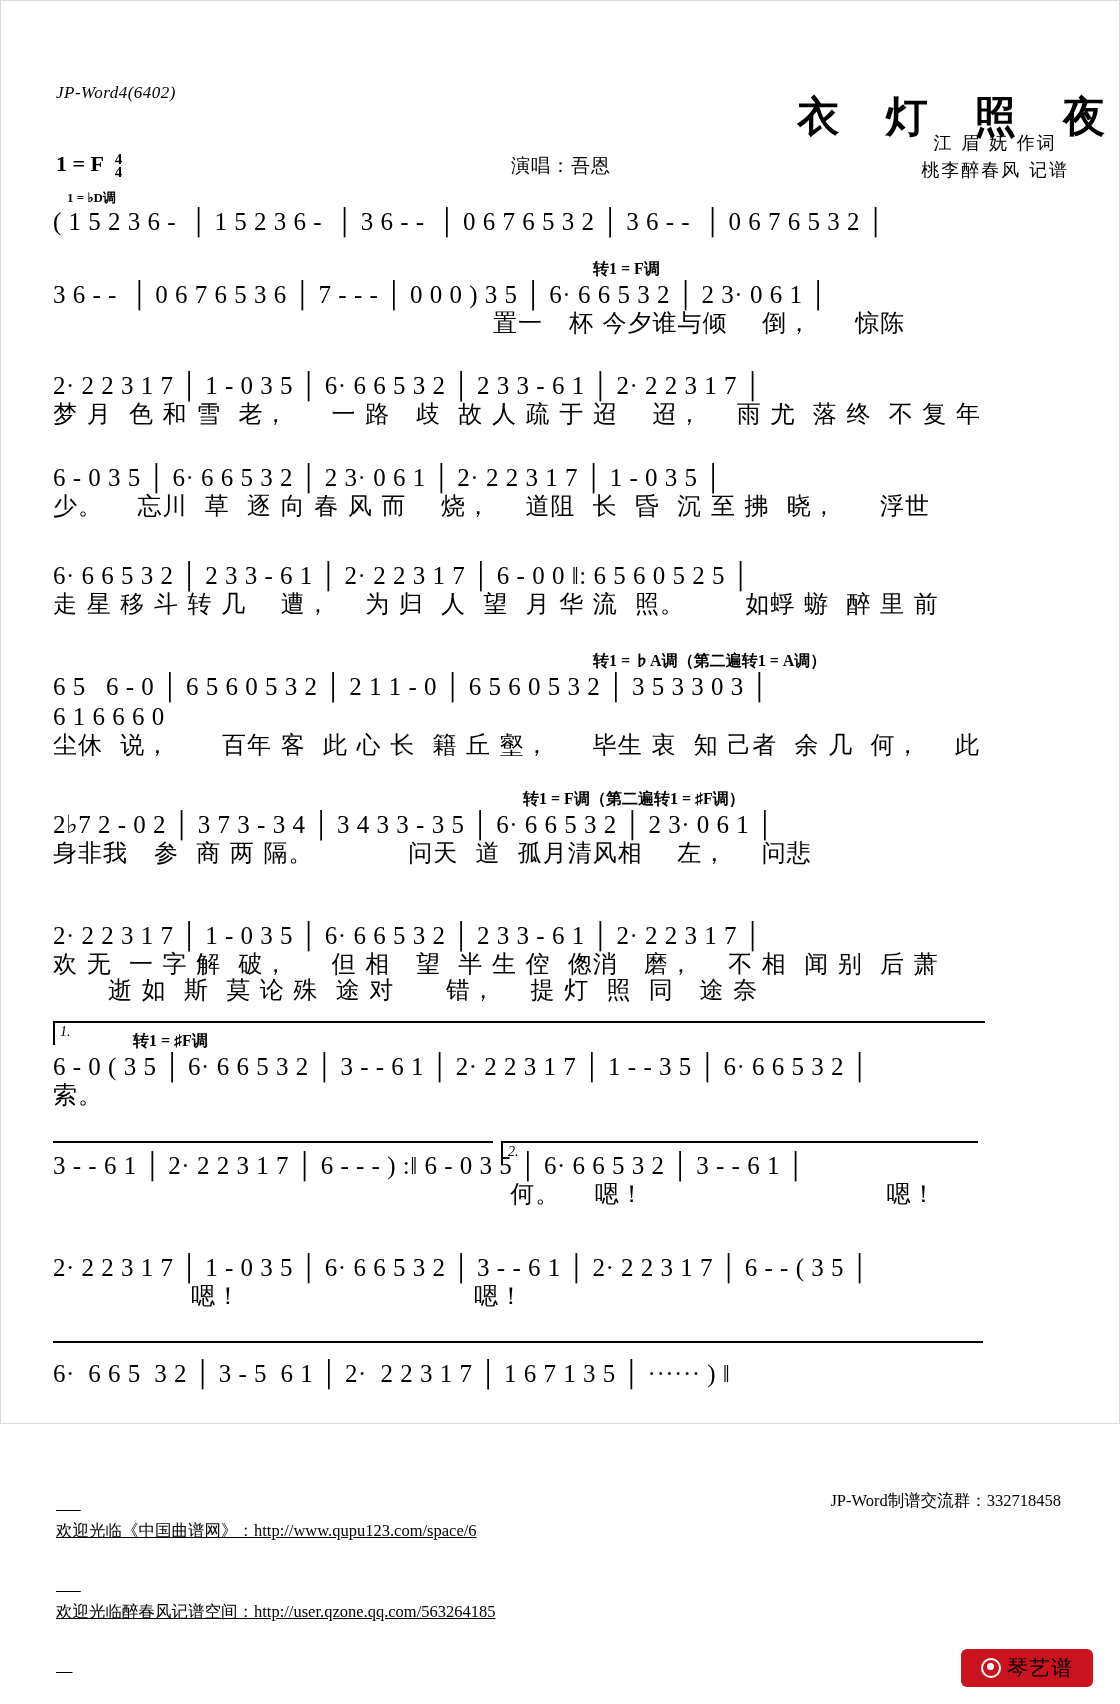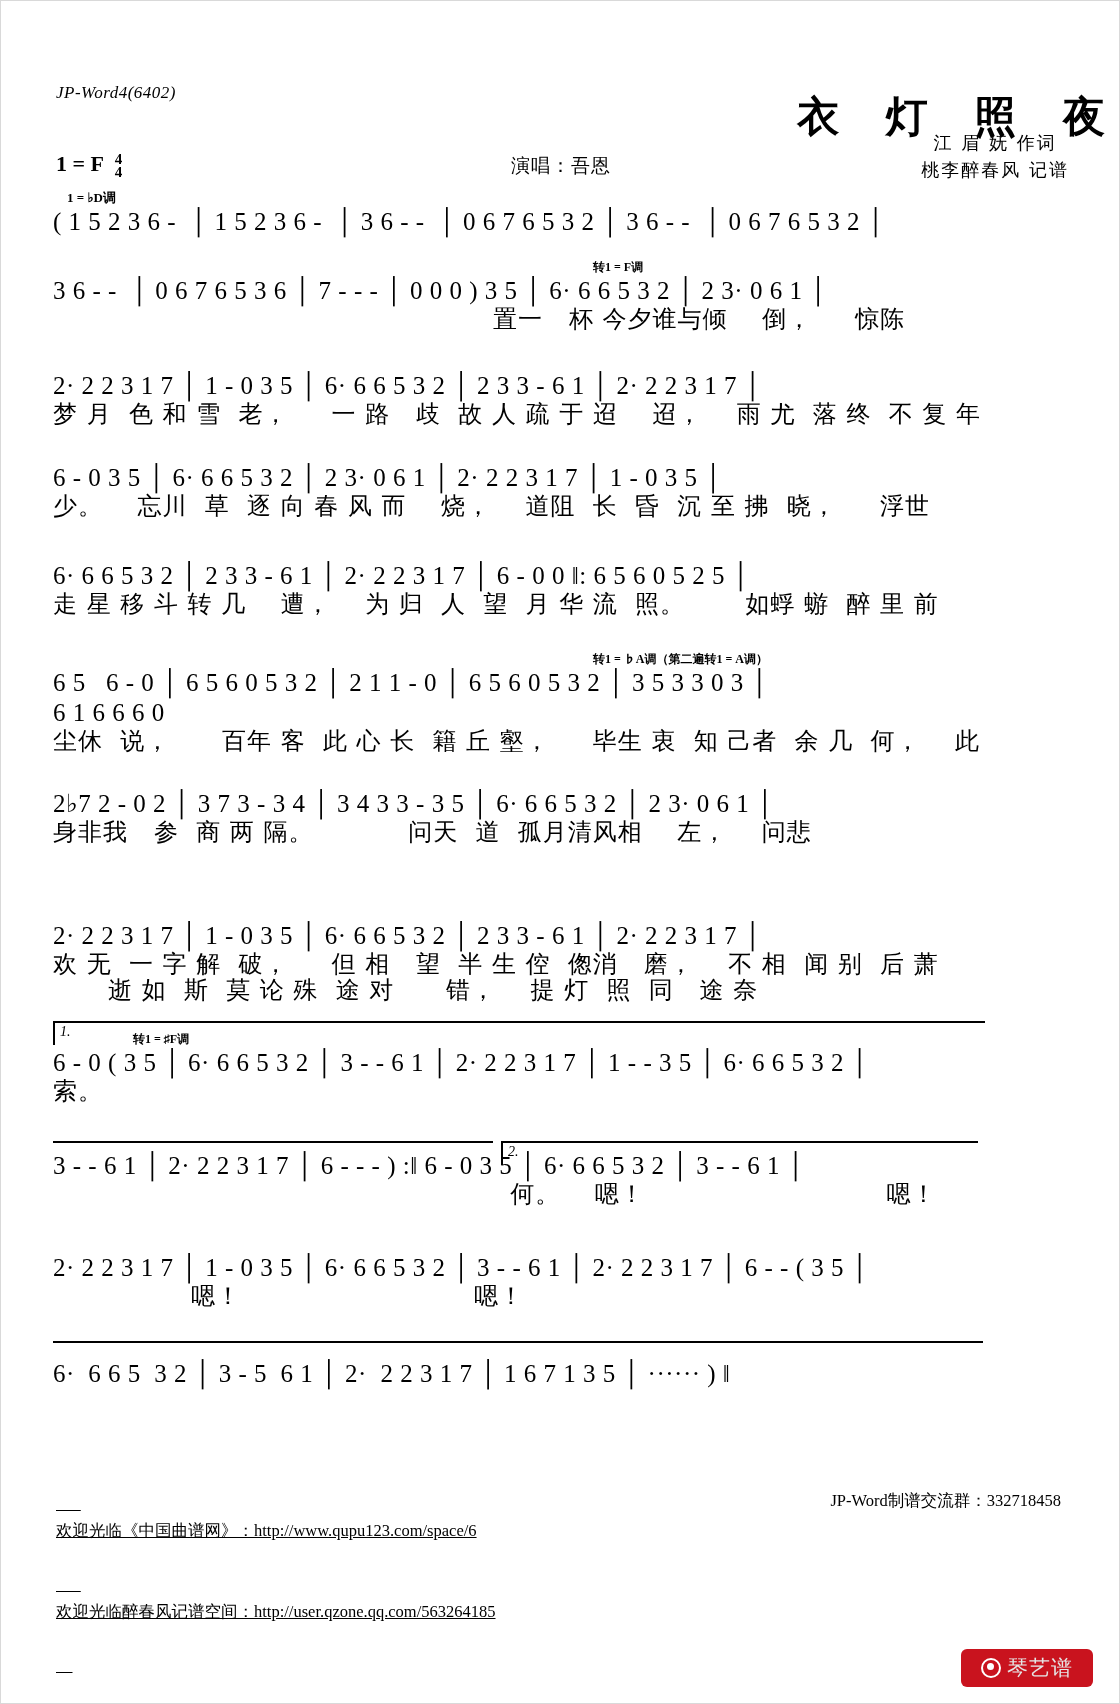--- a/index.html
+++ b/index.html
@@ -6,21 +6,21 @@
   body{
     width:1120px;height:1704px;
     background:#ffffff;
     font-family:"Liberation Serif", serif;
     color:#000;
     position:relative;
     overflow:hidden;
   }
   .page{
     position:absolute;
-    left:0;top:0;width:1120px;height:1704px;
+    left:0;top:0;width:1120px;height:1424px;
     box-sizing:border-box;
     border:1px solid #d9d9d9;
     background:#fff;
   }
   .sheet{
     position:absolute;
     left:0;top:0;width:1120px;height:1704px;
   }
   
   .jp-word{
@@ -80,21 +80,21 @@
     line-height:30px;
   }
   .lyric{
     font-size:24px;
     font-family:"DejaVu Serif", serif;
     white-space:pre;
     line-height:26px;
     letter-spacing:1px;
   }
   .modmark{
-    font-size:12px;font-weight:bold;
+    font-size:16px;font-weight:bold;
     font-family:"Liberation Serif", serif;
     white-space:pre;
   }
   
   .ending{
     position:absolute;
     border-left:2px solid #000;
     border-top:2px solid #000;
     height:22px;
   }
@@ -119,21 +119,21 @@
     position:absolute;right:60px;top:1489px;
     font-size:16.5px;
     font-family:"Liberation Serif", serif;
     white-space:pre;
   }
   .logo{
     position:absolute;right:28px;bottom:18px;
     width:132px;height:38px;
     background:#c9131e;
     border-radius:6px;
-    color:#e5e5e5;
+    color:#000000;
     display:flex;align-items:center;justify-content:center;
     font-size:21px;
     font-family:"DejaVu Serif", serif;
     letter-spacing:1px;
   }
   .logo .mark{
     display:inline-block;width:20px;height:20px;
     border:2px solid #fff;border-radius:50%;
     margin-right:6px;position:relative;
     box-sizing:border-box;
@@ -195,20 +195,21 @@
     </div>
 
     <div class="row" style="top:650px;">
       <div class="modmark" style="margin-left:540px;">转1 = ♭A调（第二遍转1 = A调）</div>
       <div class="notes">6 5   6 - 0 │ 6 5 6 0 5 3 2 │ 2 1 1 - 0 │ 6 5 6 0 5 3 2 │ 3 5 3 3 0 3 │</div>
       <div class="notes">6 1 6 6 6 0</div>
       <div class="lyric">尘休  说，      百年 客  此 心 长  籍 丘 壑，     毕生 衷  知 己者  余 几  何，    此</div>
     </div>
 
     <div class="row" style="top:788px;">
+      <div class="modmark" style="margin-left:470px;">转1 = F调（第二遍转1 = ♯F调）</div>
       <div class="notes">2♭7 2 - 0 2 │ 3 7 3 - 3 4 │ 3 4 3 3 - 3 5 │ 6· 6 6 5 3 2 │ 2 3· 0 6 1 │</div>
       <div class="lyric">身非我   参  商 两 隔。           问天  道  孤月清风相    左，    问悲</div>
     </div>
 
     <div class="row" style="top:920px;">
       <div class="notes">2· 2 2 3 1 7 │ 1 - 0 3 5 │ 6· 6 6 5 3 2 │ 2 3 3 - 6 1 │ 2· 2 2 3 1 7 │</div>
       <div class="lyric">欢 无  一 字 解  破，     但 相   望  半 生 倥  偬消   磨，    不 相  闻 别  后 萧</div>
       <div class="lyric" style="margin-left:55px;">逝 如  斯  莫 论 殊  途 对      错，    提 灯  照  同   途 奈</div>
     </div>
 

